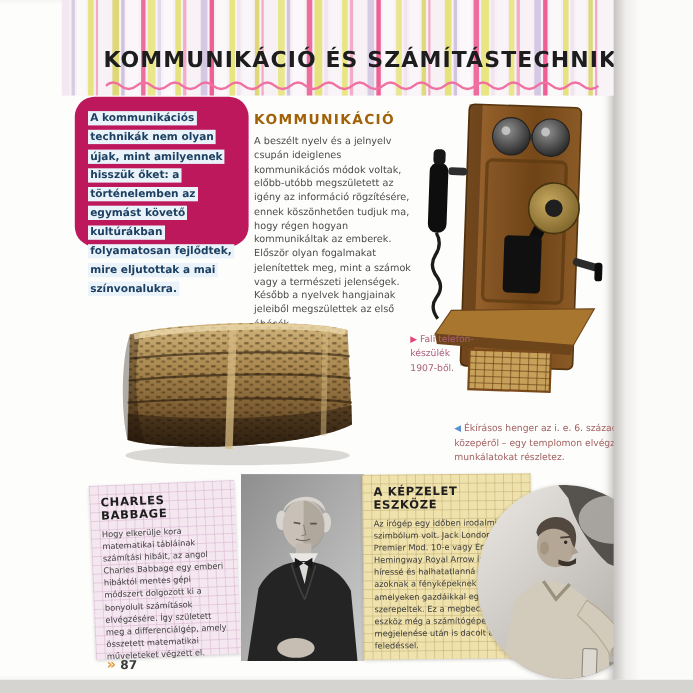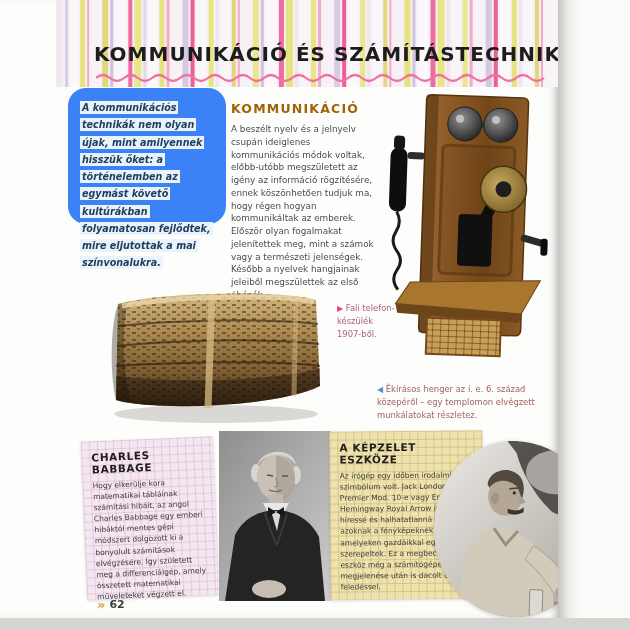--- a/index.html
+++ b/index.html
@@ -20,21 +20,21 @@
 
   .page-title{
     position:absolute;left:94px;top:42px;margin:0;white-space:nowrap;
     font-size:20px;font-weight:bold;letter-spacing:1px;color:#1d1d1d;
   }
   .wave{position:absolute;left:96px;top:72px;width:452px;height:12px;}
 
   
   .intro-box{
     position:absolute;left:68px;top:88px;width:158px;height:136px;
-    background:#3b82f6;border-radius:18px;box-sizing:border-box;padding:11px 12px;font-style:italic;
+    background:#be185d;border-radius:18px;box-sizing:border-box;padding:11px 12px;
   }
   .intro-box p{margin:0;font-size:9.6px;font-weight:bold;line-height:1.8;color:#1d4062;}
   .intro-box p span{
     background:#eaf3fa;padding:1px 2px;
     -webkit-box-decoration-break:clone;box-decoration-break:clone;
   }
 
   
   .comm{position:absolute;left:231px;top:101px;width:150px;}
   .comm h2{margin:0;font-size:12.5px;font-weight:bold;letter-spacing:1.2px;color:#a16207;}
@@ -46,21 +46,21 @@
   .cyl-fig{position:absolute;left:92px;top:268px;width:248px;height:166px;}
   .babbage-fig{position:absolute;left:219px;top:431px;width:112px;height:170px;}
   .hem-fig{
     position:absolute;left:434px;top:441px;width:163px;height:176px;overflow:hidden;
     border-radius:48% 52% 50% 50%/50% 48% 52% 50%;transform:rotate(2deg);
     box-shadow:0 1px 4px rgba(0,0,0,.2);
   }
   figure svg{display:block;width:100%;height:100%;}
 
   
-  .caption{position:absolute;font-size:8.4px;line-height:1.5;}
+  .caption{position:absolute;font-size:8.4px;line-height:1.5;margin-left:36px;}
   .caption .tri{font-size:8px;vertical-align:0;}
   .phone-cap{left:337px;top:302px;width:58px;color:#ad5f7d;}
   .phone-cap .tri{color:#e8437d;}
   .cyl-cap{left:377px;top:383px;width:180px;color:#a26262;}
   .cyl-cap .tri{color:#5b8fd0;}
 
   
   .note{position:absolute;box-sizing:border-box;box-shadow:0 1px 3px rgba(0,0,0,.18);}
   .note h3{margin:10px 10px 5px 10px;font-size:10.5px;font-weight:bold;letter-spacing:.6px;color:#1e1e1e;}
   .note p{margin:0 10px;font-size:7.5px;line-height:1.48;color:#3d3d3d;}
@@ -323,20 +323,20 @@
         <path d="M73,68 q10,4 16,-2 l0,5 q-9,5 -16,1 Z" fill="#3c332b"></path>
         <ellipse cx="60" cy="58" rx="4" ry="6" fill="#a3957f"></ellipse>
         <circle cx="79" cy="52" r="1.6" fill="#2e2a26"></circle>
         <path d="M74,48 l9,-1" stroke="#453c33" stroke-width="1.5" fill="none"></path>
         <rect x="98" y="148" width="13" height="26" rx="2" fill="rgba(225,222,215,.75)" stroke="#8e8a82"></rect>
       </svg>
     </figure>
 
     <div class="pagenum">
       <span class="chev">»</span>
-      <span class="num">62</span>
+      <span class="num">87</span>
     </div>
 
   </div>
 
   <div class="page-edge"></div>
   <div class="bottom-band"></div>
 </div>
 
 </body></html>

